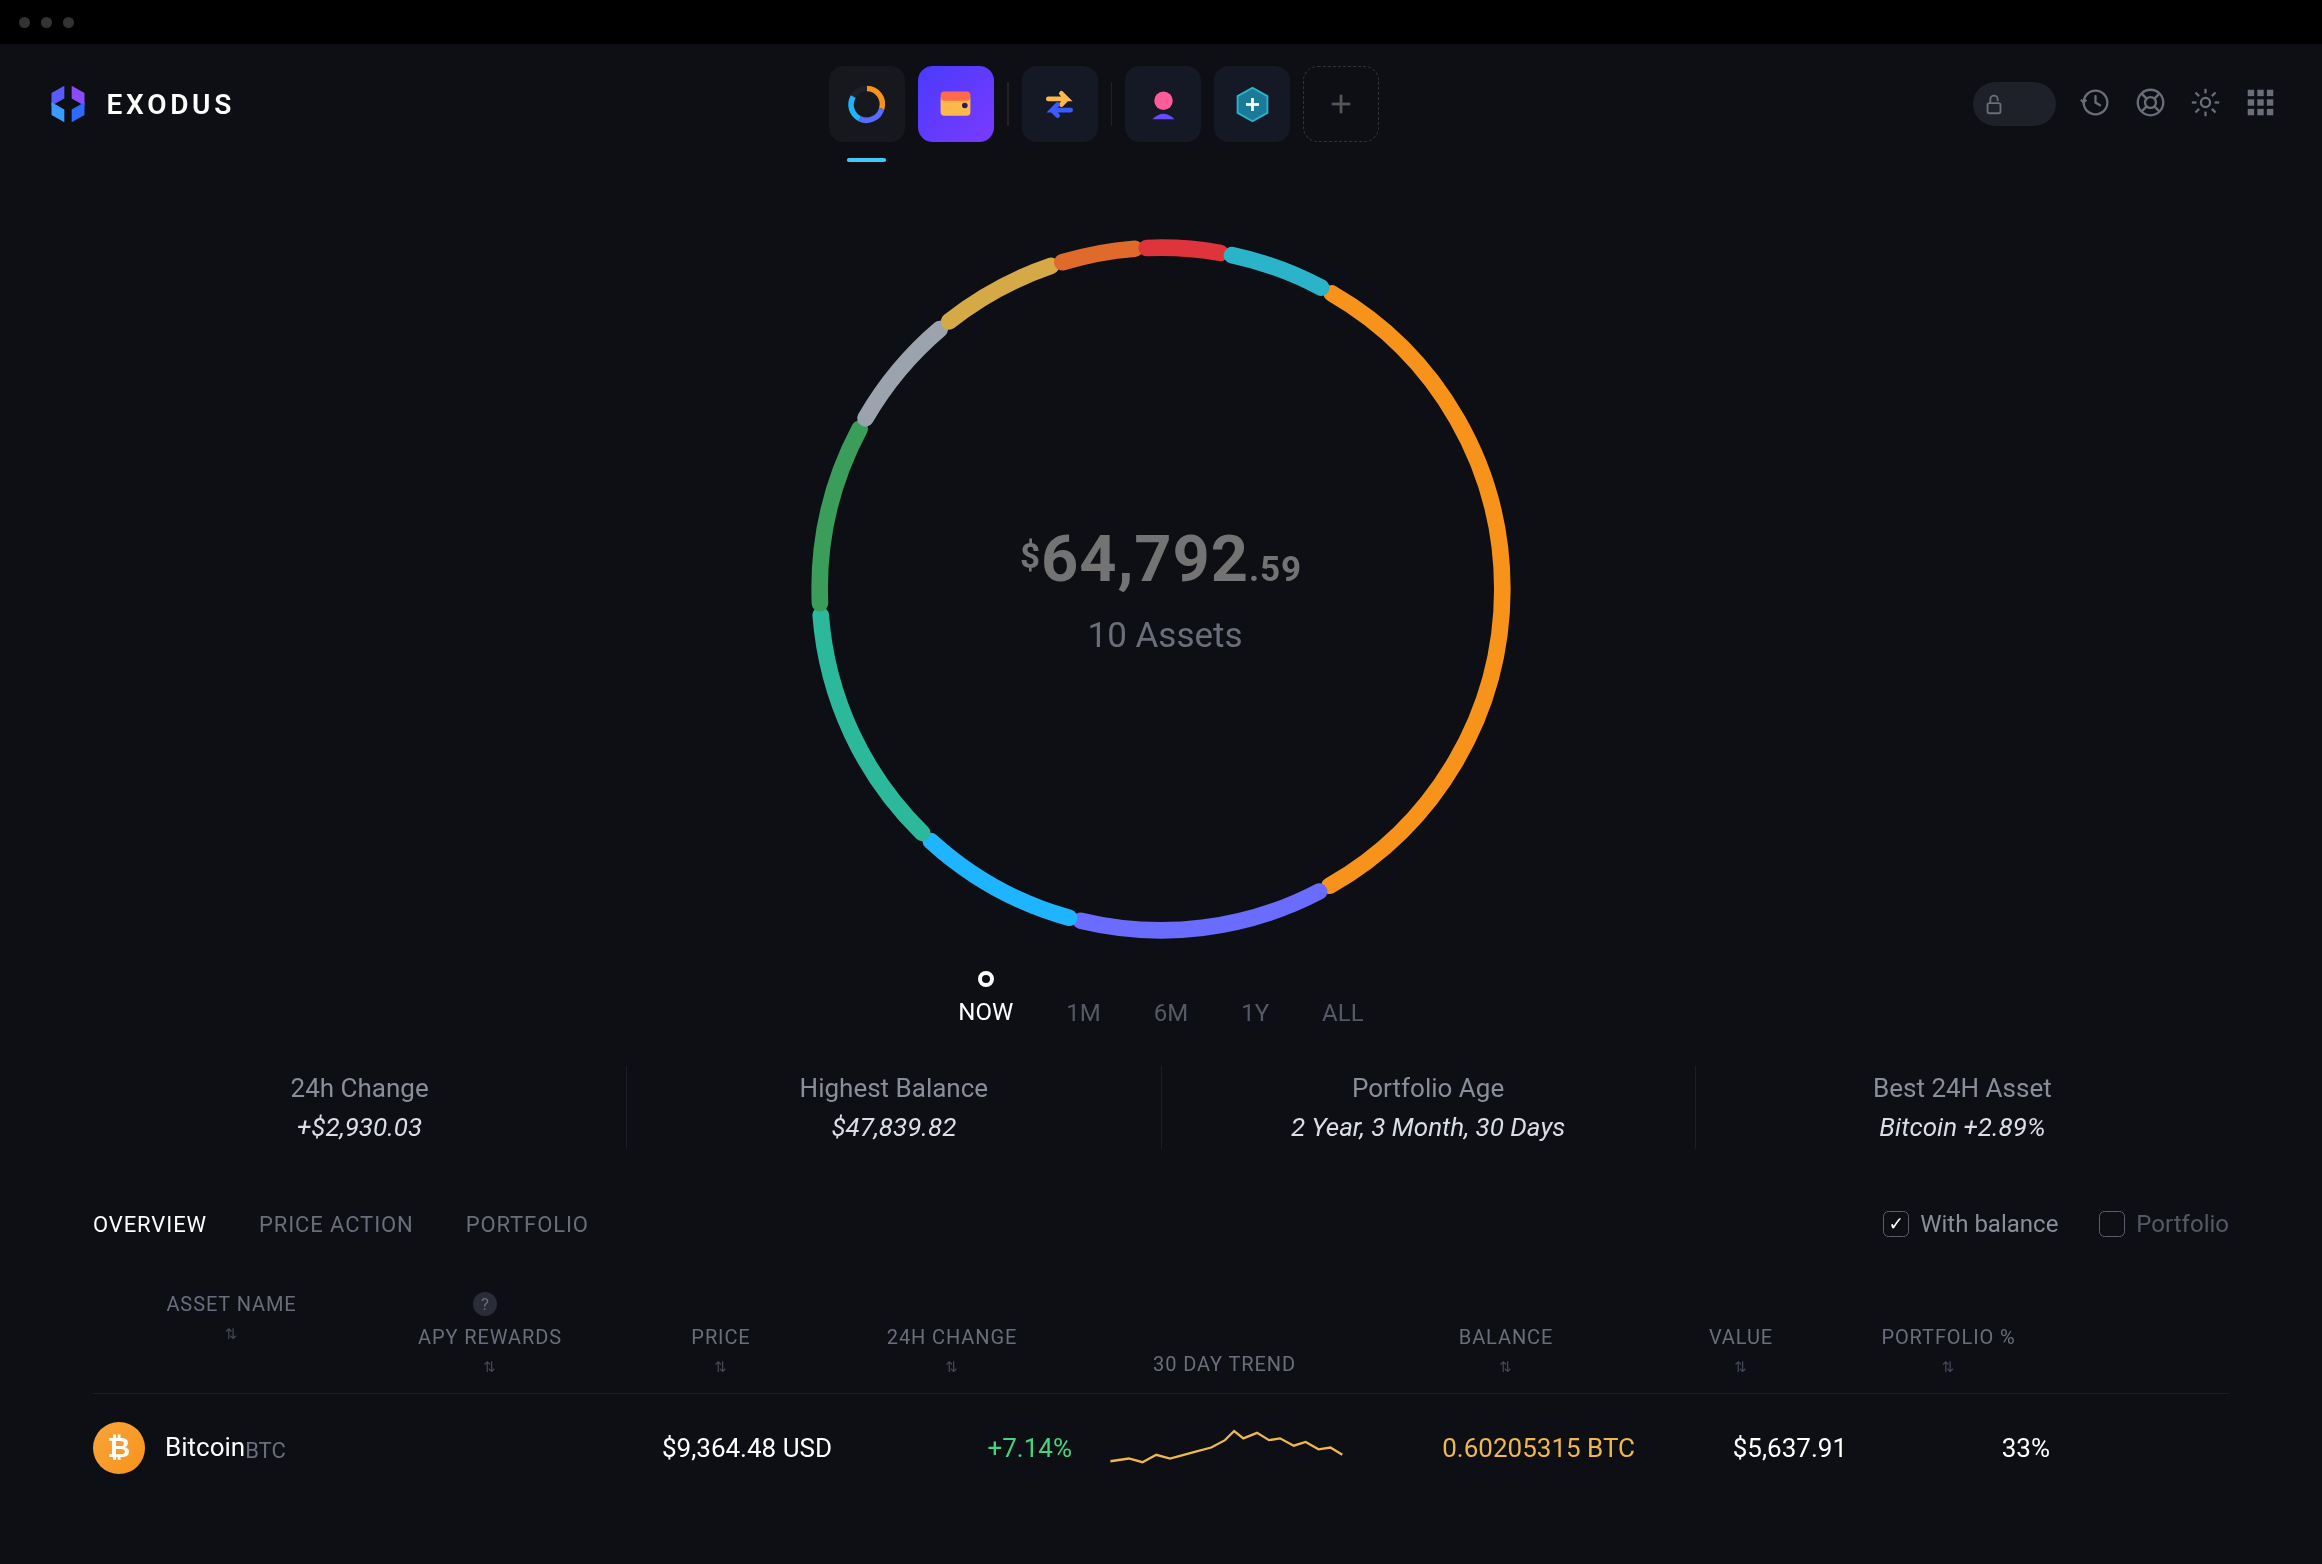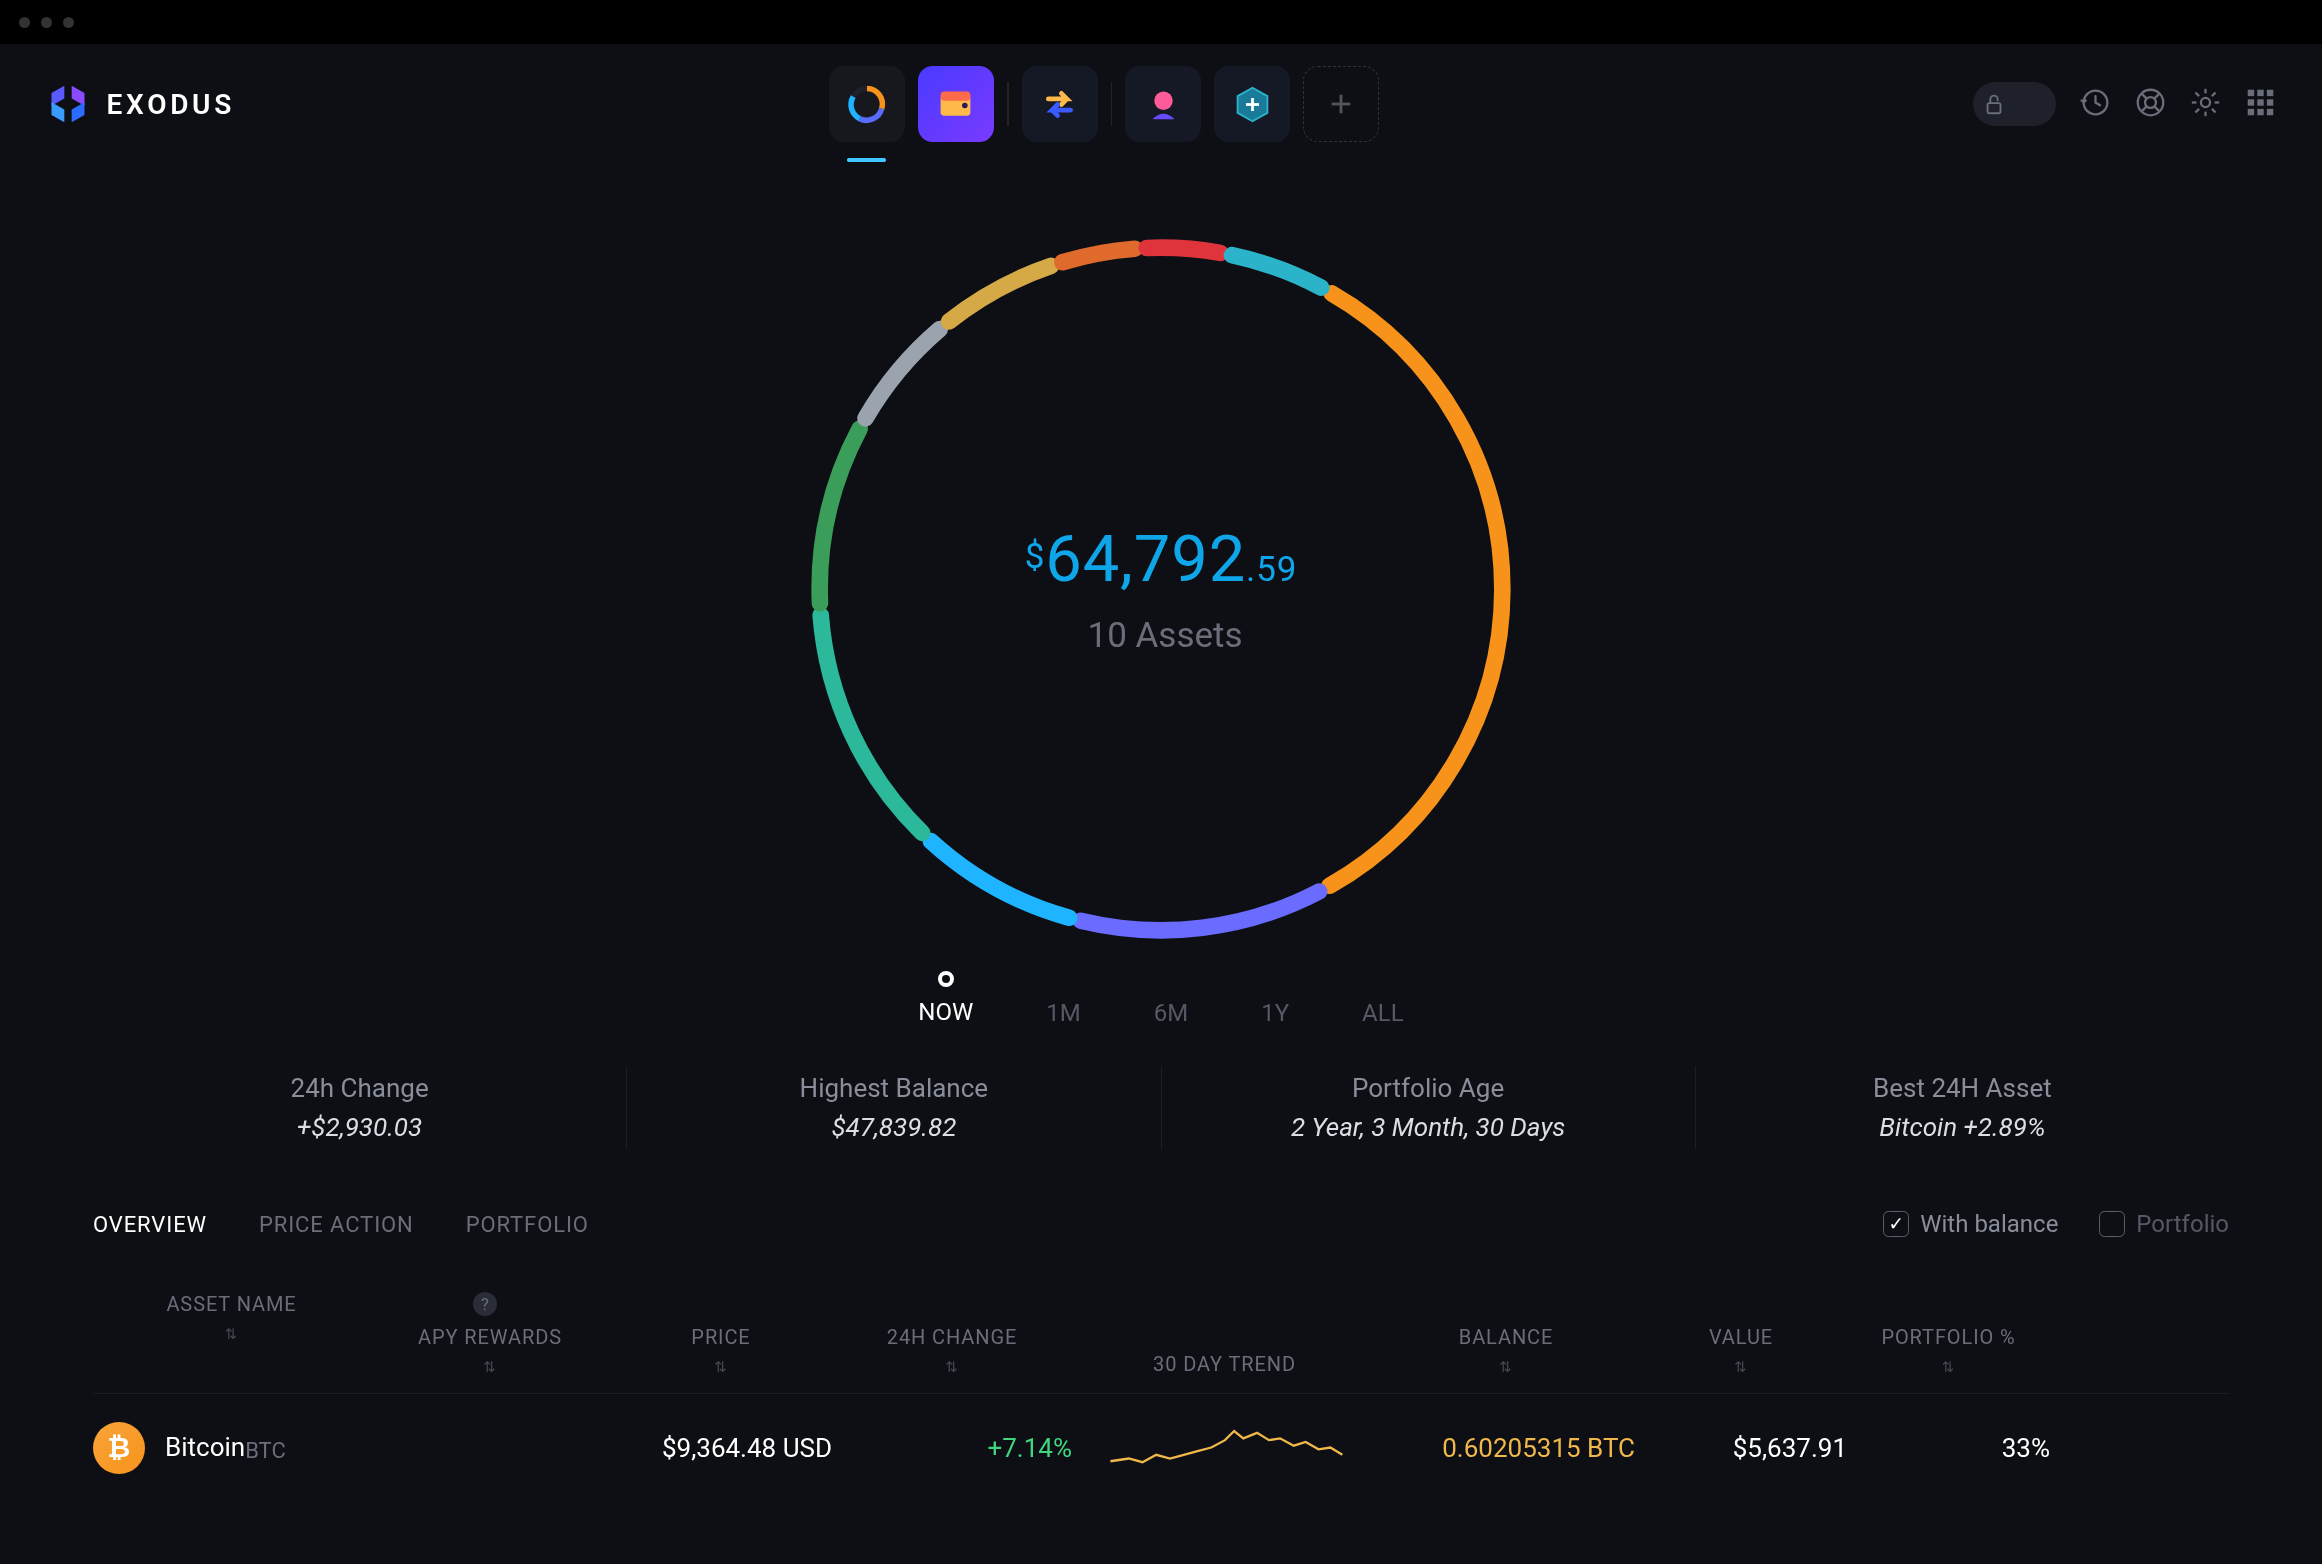--- a/index.html
+++ b/index.html
@@ -108,35 +108,35 @@
 .donut-center {
   position: absolute;
   top: 0; left: 0; right: 0; bottom: 0;
   display: flex;
   flex-direction: column;
   align-items: center;
   justify-content: center;
 }
 .balance {
   font-size: 65px;
-  font-weight: 400;
-  color: #0ea5e9;
+  font-weight: 700;
+  color: #737373;
   letter-spacing: 0.9px;
 }
 .balance .dollar { font-size: 35px; vertical-align: 13px; }
 .balance .cents { font-size: 35px; }
 .assets-count {
   font-size: 35px;
   color: #6a6e7a;
   margin-top: 18.5px;
   margin-left: 8px;
 }
 .range-row {
   display: flex;
-  gap: 73px;
+  gap: 53px;
   align-items: center;
   font-size: 24px;
   color: #555965;
   margin-top: 13px;
 }
 .range-item { cursor: pointer; text-align: center; }
 .range-item.active { color: #fff; }
 .range-item.active .dot {
   width: 16.6px; height: 16.6px;
   border: 4.6px solid #fff;

